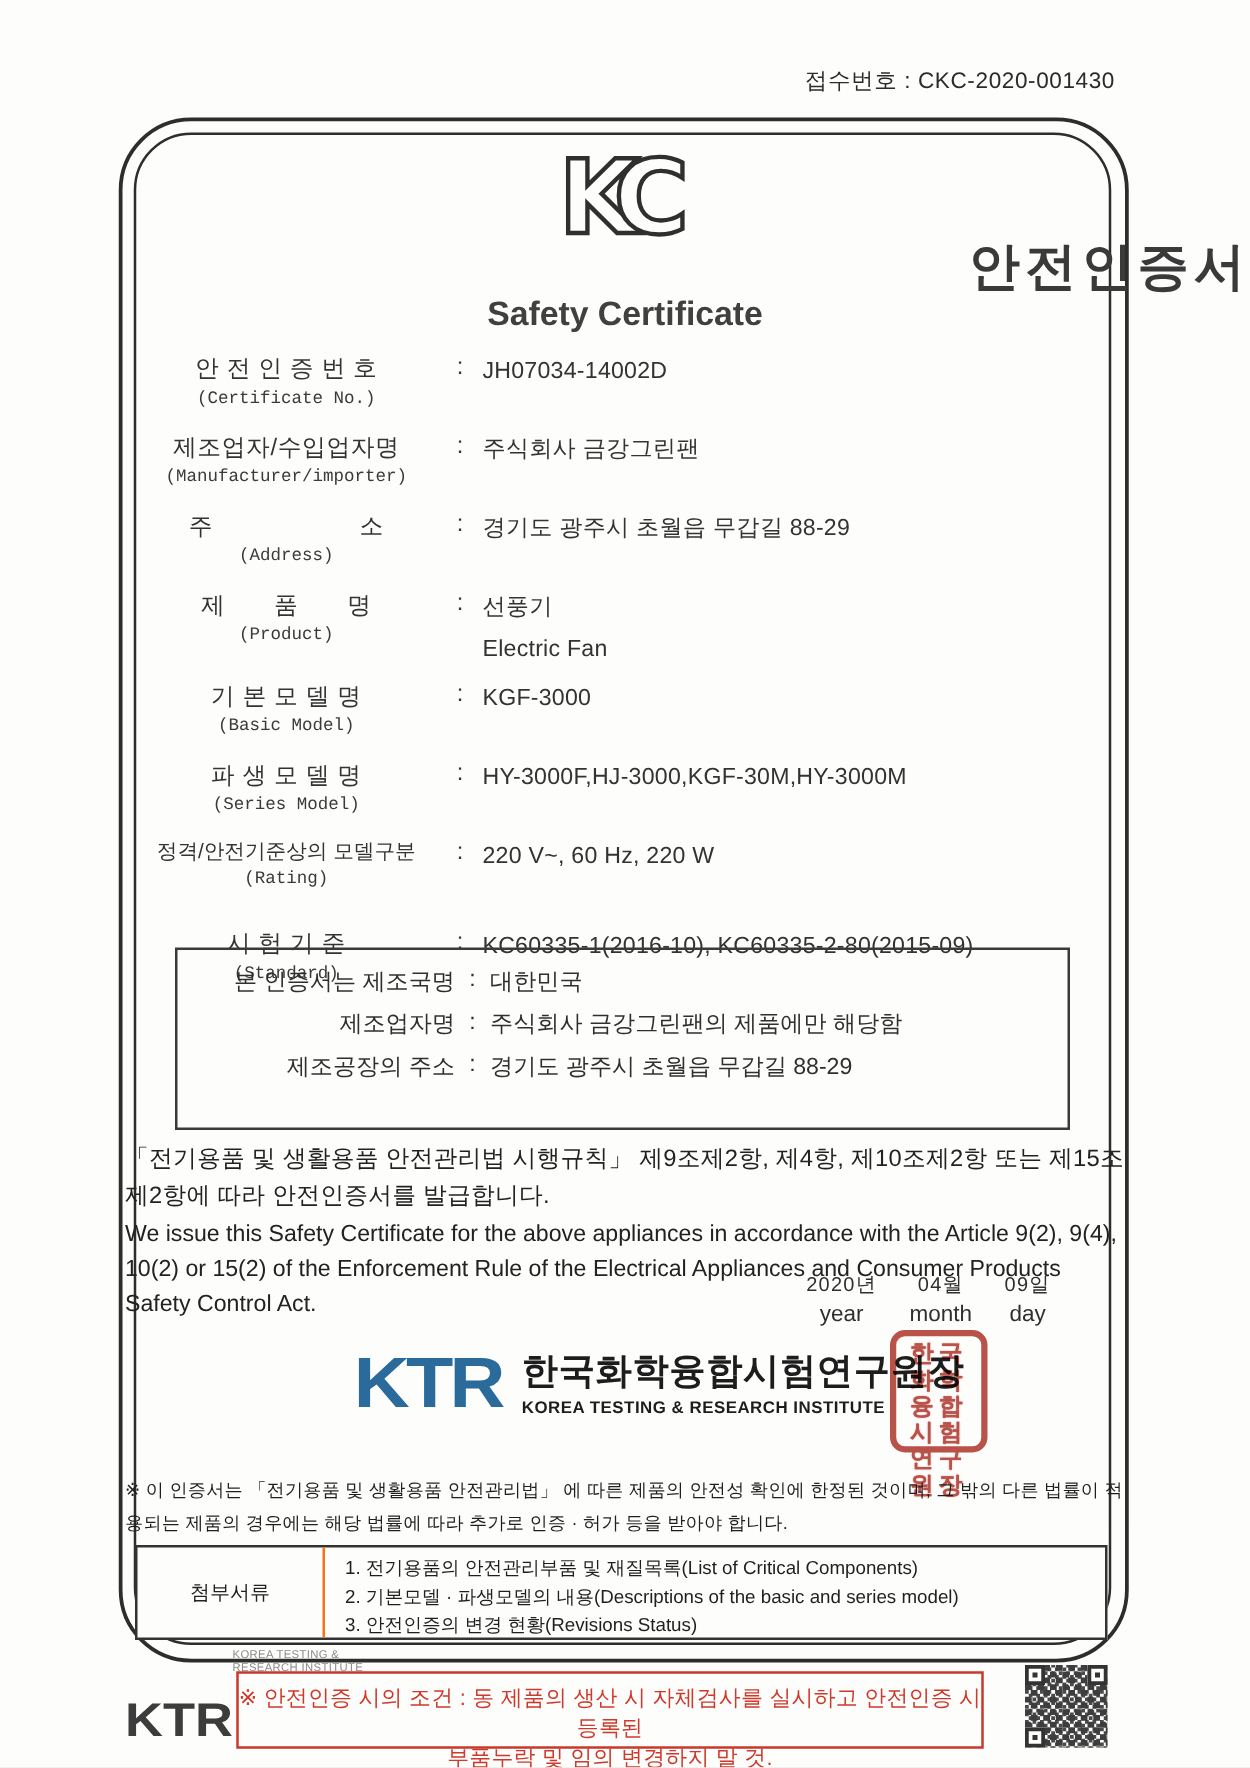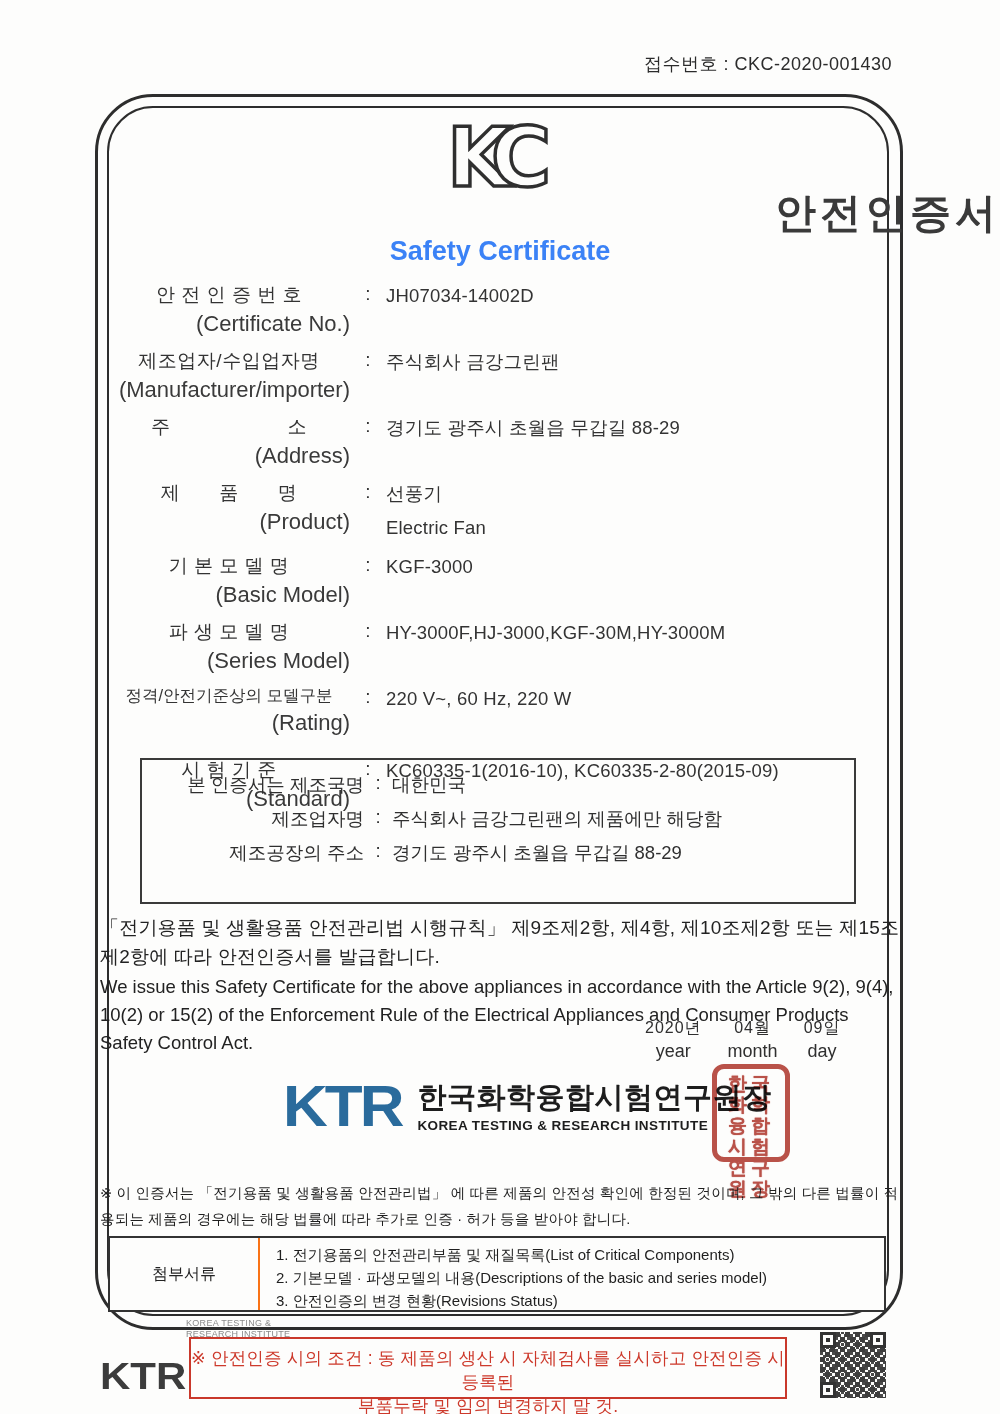--- a/index.html
+++ b/index.html
@@ -9,29 +9,29 @@
     font-family:"Liberation Sans","DejaVu Sans",sans-serif;
   }
   
   .receipt{position:absolute;top:52px;right:108px;font-size:18px;letter-spacing:.5px;color:#2b2b2b;}
   
   .border-outer{position:absolute;left:95px;top:94px;width:802px;height:1230px;border:3px solid #2d2d2d;border-radius:58px;}
   .border-inner{position:absolute;left:107px;top:106px;width:778px;height:1206px;border:2.5px solid #2d2d2d;border-radius:46px;}
   
   .kc-wrap{position:absolute;top:110px;left:0;width:100%;text-align:center;}
   .title-ko{position:absolute;top:186px;left:0;width:100%;text-align:right;font-size:41px;font-weight:600;letter-spacing:4px;color:#3a3a3a;}
-  .title-en{position:absolute;top:236px;left:0;width:100%;text-align:center;font-size:27px;font-weight:600;color:#3b82f6;}
+  .title-en{position:absolute;top:236px;left:0;width:100%;text-align:center;font-size:27px;font-weight:600;color:#404040;}
   
   .fields{position:absolute;left:108px;top:282px;width:780px;}
   .frow{display:flex;align-items:flex-start;margin-bottom:11px;min-height:52px;}
   .frow.gap-top{margin-top:20px;}
   .flbl{width:242px;}
   .flbl .ko{font-size:19px;text-align:center;letter-spacing:.5px;color:#333;}
   .flbl .ko.tight{font-size:16.5px;letter-spacing:0;}
-  .flbl .en{font-size:22px;text-align:right;color:#3a3a3a;margin-top:3px;}
+  .flbl .en{font-size:14px;text-align:center;color:#3a3a3a;margin-top:3px;font-family:Liberation Mono, monospace;}
   .fcolon{width:36px;text-align:center;font-size:19px;padding-top:1px;color:#333;}
   .fval{flex:1;font-size:18.5px;line-height:1.45;padding-top:1px;color:#333;letter-spacing:.2px;}
   .fval .second{margin-top:7px;}
   
   .scope{position:absolute;left:140px;top:758px;width:716px;height:146px;border:2px solid #3a3a3a;box-sizing:border-box;padding:12px 18px 0 14px;}
   .srow{display:flex;margin-bottom:9px;font-size:18.5px;color:#2f2f2f;}
   .slbl{width:208px;text-align:right;}
   .scolon{width:28px;text-align:center;}
   .sval{flex:1;}
   

